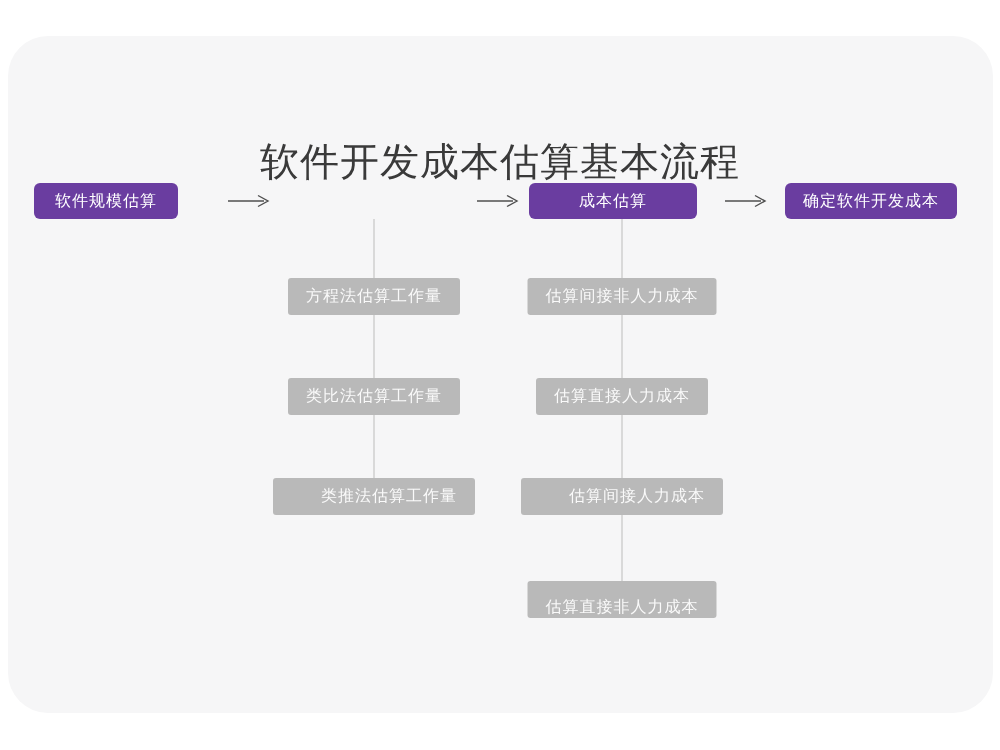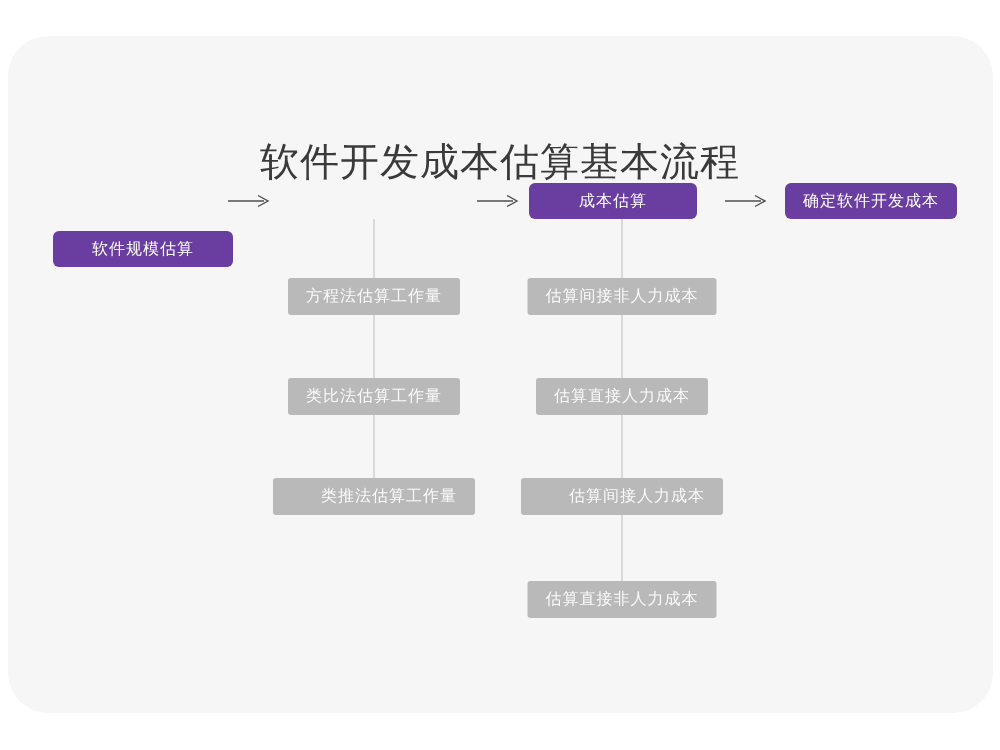--- a/index.html
+++ b/index.html
@@ -23,21 +23,21 @@
     position:absolute; left:0; top:95px; width:100%; text-align:center;
     font-size:39px; color:var(--title); letter-spacing:1px; font-weight:400;margin-top:40px;
   }
   .pnode {
     position:absolute; top:183px; height:36px;
     background:var(--primary); border-radius:6px;
     color:#ffffff; font-size:16px; letter-spacing:1px;
     display:flex; align-items:center; justify-content:center;
     z-index:2;
   }
-  .pnode.n1 { left:53px;  width:180px;margin-top:48px; }
+  .pnode.n1 { left:34px;  width:144px; }
   .pnode.n2 { left:290px; width:168px; }
   .pnode.n3 { left:529px; width:168px; }
   .pnode.n4 { left:785px; width:172px; }
   .arrow { position:absolute; top:194px; width:44px; height:14px; z-index:2; }
   .arrow.a1 { left:227px; }
   .arrow.a2 { left:476px; }
   .arrow.a3 { left:724px; }
   .vline {
     position:absolute; width:2px; background:var(--line); z-index:0;
   }
@@ -49,21 +49,21 @@
     background:var(--gray-node); border-radius:3px;
     color:#fafafa; font-size:16px; letter-spacing:1px; white-space:nowrap;
     display:flex; align-items:center; justify-content:center;
     z-index:1;
   }
   .col1 { left:374px; }
   .col2 { left:622px; }
   .row1 { top:278px; }
   .row2 { top:378px; }
   .row3 { top:478px;padding-left:48px; }
-  .row4 { top:581px; }
+  .row4 { top:581px;align-items:flex-end; }
 </style>
 </head>
 <body>
 
 <div class="canvas">
   <div class="card"></div>
 
   <div class="title">软件开发成本估算基本流程</div>
 
   <div class="vline c1"></div>

